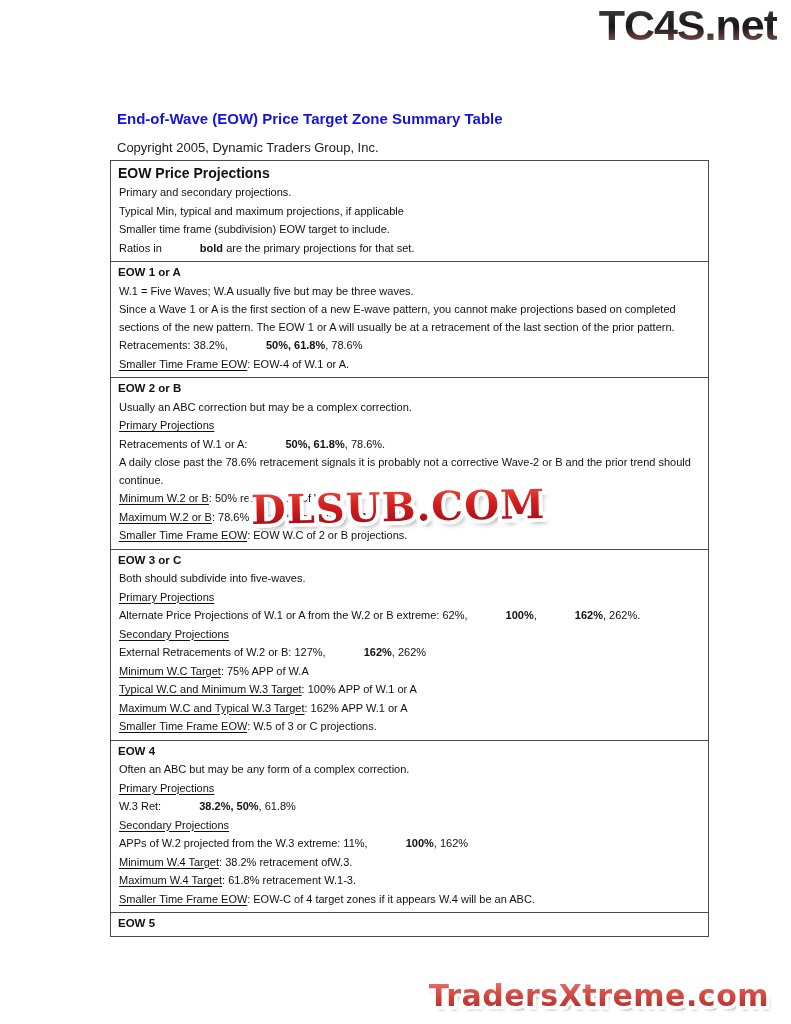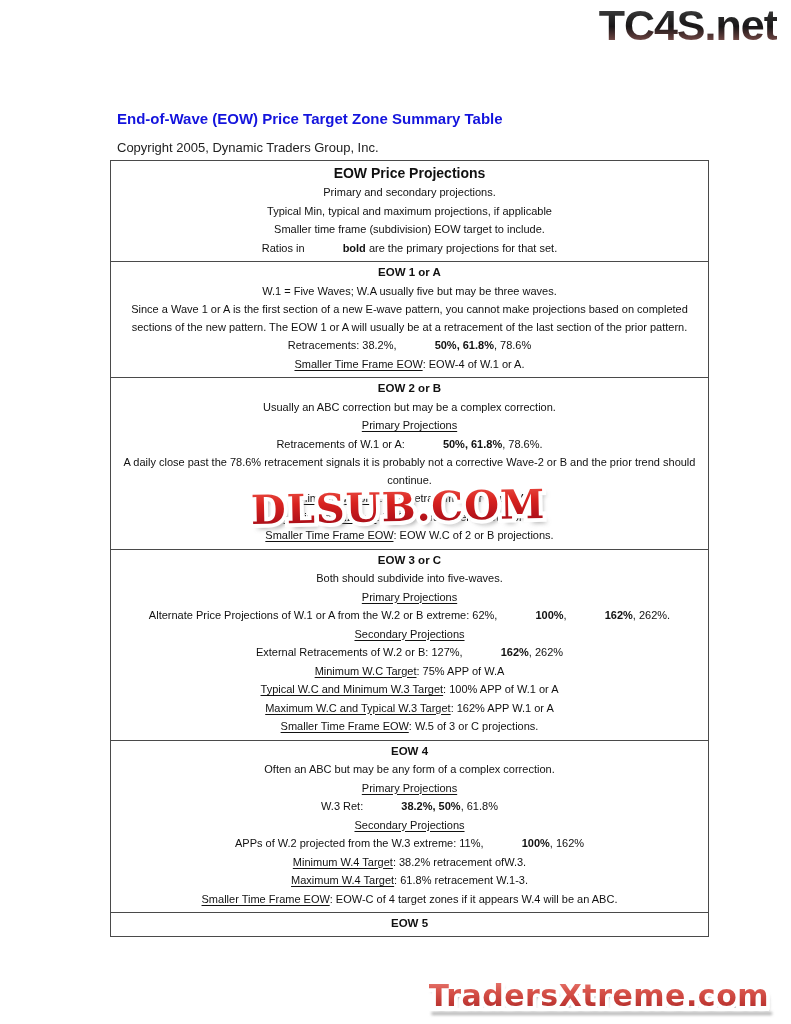--- a/index.html
+++ b/index.html
@@ -51,21 +51,20 @@
     left: 110px;
     top: 160px;
     width: 599px;
     border: 1px solid var(--border-gray, #4a4a4a);
     background: #fff;
     box-sizing: border-box;
   }
   .section {
     border-top: 1px solid var(--border-gray, #4a4a4a);
     padding: 2px 7px 3px 7px;
-    text-align: center;
   }
   .section:first-child { border-top: none; }
   .heading {
     font-weight: bold;
     font-size: 11.5px;
     line-height: 17.5px;
   }
   .heading-lg {
     font-size: 14px;
     line-height: 20px;
@@ -117,21 +116,20 @@
     right: 10px;
     z-index: 5;
     white-space: nowrap;
   }
   .ft-text {
     font-family: "DejaVu Sans", sans-serif;
     font-weight: bold;
     font-size: 30px;
     letter-spacing: 0.5px;
     line-height: 1.25;
-    text-decoration: underline;
   }
   .ft-stroke {
     position: absolute;
     left: 0; top: 0;
     color: #fff;
     -webkit-text-stroke: 7px #ffffff;
     text-shadow: 3px 4px 3px rgba(120,120,120,0.6);
   }
   .ft-fill {
     position: relative;

